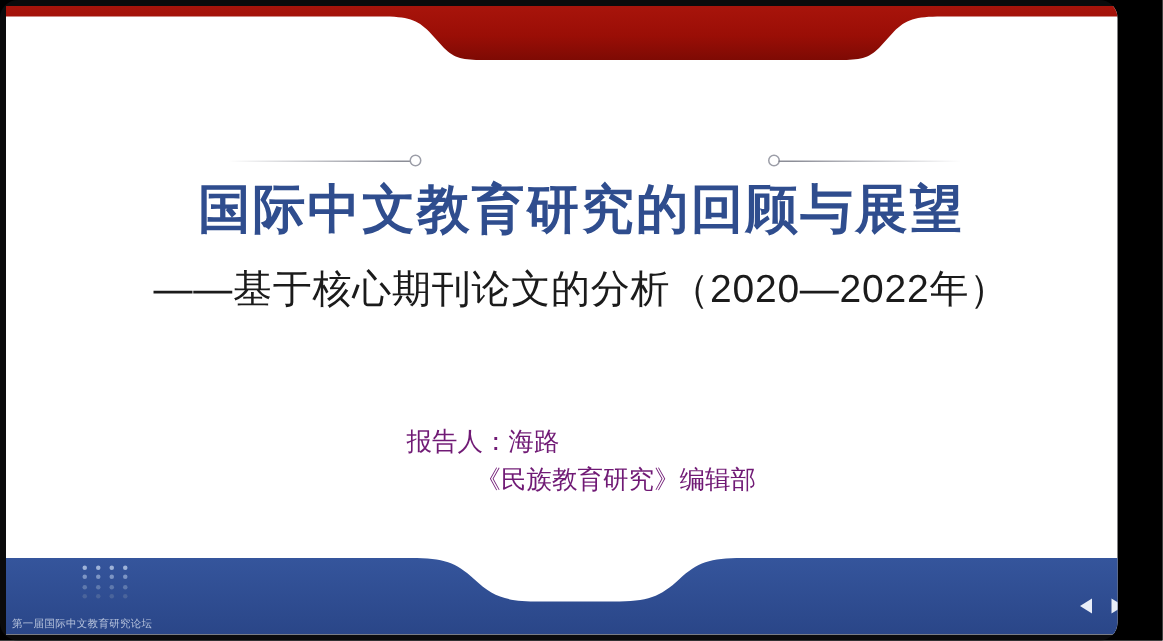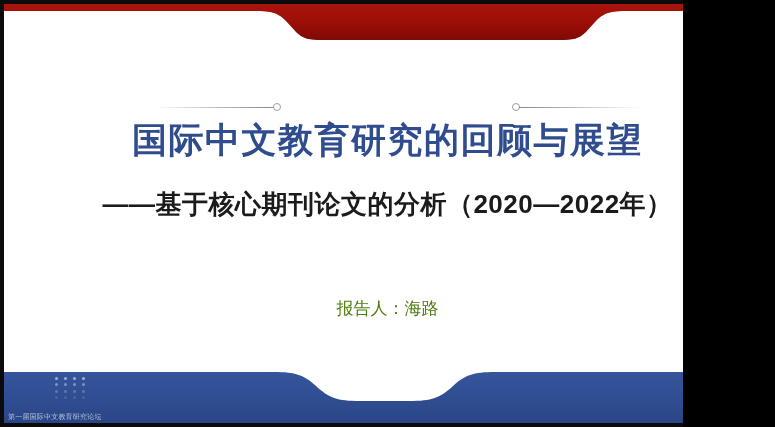--- a/index.html
+++ b/index.html
@@ -10,24 +10,25 @@
   body {
     width: 775px;
     height: 427px;
     overflow: hidden;
     font-family: "Liberation Sans", "DejaVu Sans", sans-serif;
   }
 
   
   #slide-frame {
     position: relative;
-    width: 683px;
+    width: 745px;
     height: 427px;
     background: #0b0b0c;
     overflow: hidden;
+    border-radius: 12px;
   }
 
   
   #slide-canvas {
     position: absolute;
     left: 4px;
     top: 4px;
     width: 767px;
     height: 419px;
     background: #ffffff;
@@ -104,37 +105,37 @@
   }
   .main-title {
     font-size: 35px;
     line-height: 48px;
     font-weight: 700;
     color: #2f4d8e;
     letter-spacing: 1.5px;
     white-space: nowrap;
   }
   .sub-title {
-    margin-top: 22px;
+    margin-top: 10px;
     font-size: 26px;
     line-height: 36px;
-    font-weight: 700;
+    font-weight: 400;
     color: #1b1b1b;
     letter-spacing: .5px;
     white-space: nowrap;
   }
 
   
   .presenter-block {
     position: absolute;
     left: 0;
-    top: 292px;
+    top: 278px;
     width: 100%;
     text-align: center;
-    color: #4d7c0f;
+    color: #701a75;
     font-size: 17px;
     line-height: 25px;
     font-weight: 500;
   }
   .presenter-inner {
     display: inline-block;
     text-align: left;
   }
   .pres-line { white-space: nowrap; }
   .pres-line.indent { padding-left: 46px; }
@@ -248,20 +249,21 @@
     </div>
 
     <div class="title-block">
       <div class="main-title">国际中文教育研究的回顾与展望</div>
       <div class="sub-title">——基于核心期刊论文的分析（2020—2022年）</div>
     </div>
 
     <div class="presenter-block">
       <div class="presenter-inner">
         <div class="pres-line">报告人：海路</div>
+        <div class="pres-line indent">《民族教育研究》编辑部</div>
       </div>
     </div>
 
     <div class="bottom-band">
       <svg viewBox="0 0 767 62" preserveAspectRatio="none" aria-hidden="true">
         <defs>
           <linearGradient id="bluegrad" x1="0" y1="0" x2="0" y2="1">
             <stop offset="0%" stop-color="#35559c"></stop>
             <stop offset="100%" stop-color="#2a4688"></stop>
           </linearGradient>

